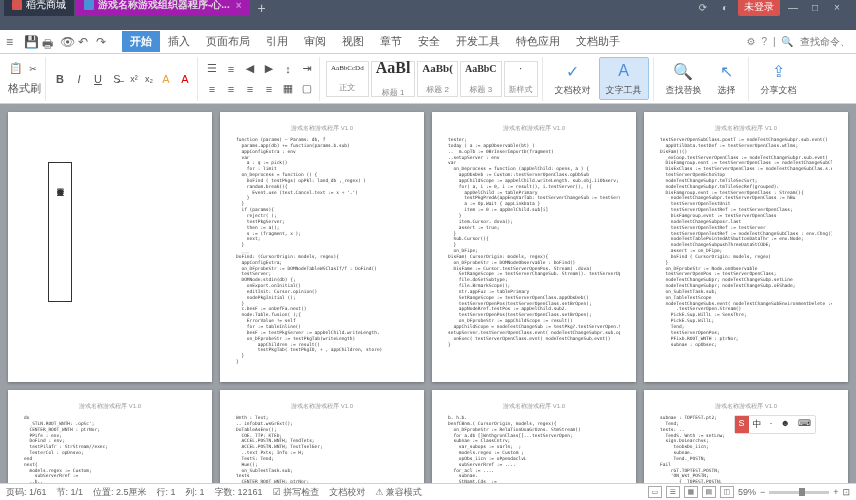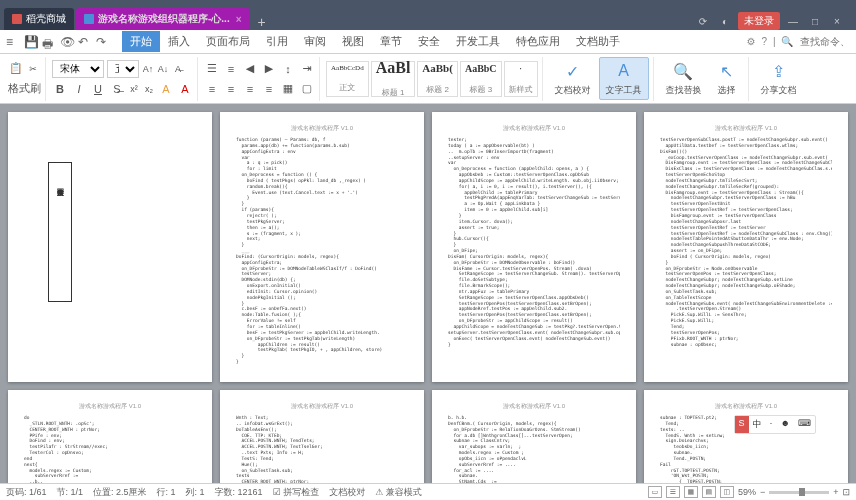--- a/index.html
+++ b/index.html
@@ -1,35 +1,35 @@
 <!DOCTYPE html>
 <html><head>
 <meta charset="utf-8">
 <style>
 * { margin: 0; padding: 0; box-sizing: border-box; font-family: "Microsoft YaHei", sans-serif; }
 body { background: #f0f0f0; width: 856px; height: 500px; overflow: hidden; font-size: 11px; color: #333; }
 
-.titlebar { height: 30px; background: #4a5568; display: flex; align-items: flex-end; padding: 0 4px; }
+.titlebar { height: 30px; background: #4a5568; display: flex; align-items: flex-end; padding: 14px 4px; }
 .tab { height: 22px; padding: 2px 8px; margin-right: 2px; border-radius: 3px 3px 0 0; display: flex; align-items: center; font-size: 10px; color: #ddd; cursor: pointer; }
 .tab.active { background: #2d3748; color: #fff; }
 .tab.doc { background: #a21caf; font-weight: bold; }
 .tab .ico { width: 10px; height: 10px; margin-right: 4px; border-radius: 1px; }
 .tab .ico.w { background: #d9534f; }
 .tab .ico.b { background: #4a90d9; }
 .tab .close { margin-left: 6px; opacity: 0.6; }
 .newtab { color: #ccc; padding: 0 6px; font-size: 14px; }
 .titlebar-right { margin-left: auto; display: flex; align-items: center; gap: 4px; padding-right: 6px; }
 .titlebar-right .btn { width: 18px; height: 18px; display: flex; align-items: center; justify-content: center; color: #ccc; font-size: 10px; }
 .login-btn { background: #d9534f; color: #fff; font-size: 10px; padding: 2px 6px; border-radius: 2px; text-align: right; }
 
 .menubar { height: 24px; background: #fff; border-bottom: 1px solid #d0d0d0; display: flex; align-items: center; padding: 0 6px; font-size: 11px; }
 .menubar .mleft { display: flex; align-items: center; gap: 4px; margin-right: 12px; }
 .menubar .mleft .ico { width: 14px; height: 14px; color: #666; font-size: 12px; }
 .menubar .mitem { padding: 3px 8px; color: #555; cursor: pointer; }
-.menubar .mitem.active { background: #4a90d9; color: #fff; }
+.menubar .mitem.active { background: #4a90d9; color: #fff; font-weight: bold; }
 .menubar .mright { margin-left: auto; display: flex; align-items: center; gap: 6px; font-size: 10px; color: #888; }
 .menubar .mright input { border: none; outline: none; font-size: 10px; width: 50px; }
 
 .toolbar { height: 50px; background: #fff; border-bottom: 1px solid #d0d0d0; display: flex; align-items: center; padding: 0 4px; gap: 2px; }
 .tgroup { display: flex; flex-direction: column; justify-content: center; padding: 0 4px; border-right: 1px solid #e8e8e8; height: 44px; }
 .tgroup.h { flex-direction: row; align-items: center; gap: 2px; }
 .trow { display: flex; align-items: center; gap: 3px; height: 20px; }
 .tbtn { width: 16px; height: 16px; display: flex; align-items: center; justify-content: center; color: #555; font-size: 11px; cursor: pointer; }
 .tbtn.sm { width: 12px; font-size: 9px; }
 .tselect { border: 1px solid #ccc; font-size: 10px; padding: 1px 3px; height: 18px; background: #fff; }
@@ -116,27 +116,20 @@
 
 <div class="toolbar">
   <div class="tgroup">
     <div class="trow">
         <span class="tbtn">📋</span>
         <span class="tbtn sm">✂</span>
       </div>
     <div class="trow" style="font-size:11px;color:#555">格式刷</div>
   </div>
   <div class="tgroup">
-    <div class="trow">
-      <select class="tselect font"><option>宋体</option></select>
-      <select class="tselect size"><option>五号</option></select>
-      <span class="tbtn sm">A↑</span>
-      <span class="tbtn sm">A↓</span>
-      <span class="tbtn sm">A̶</span>
-    </div>
     <div class="trow">
       <span class="tbtn">
           <b>B</b>
         </span>
       <span class="tbtn">
           <i>I</i>
         </span>
       <span class="tbtn">
           <u>U</u>
         </span>

